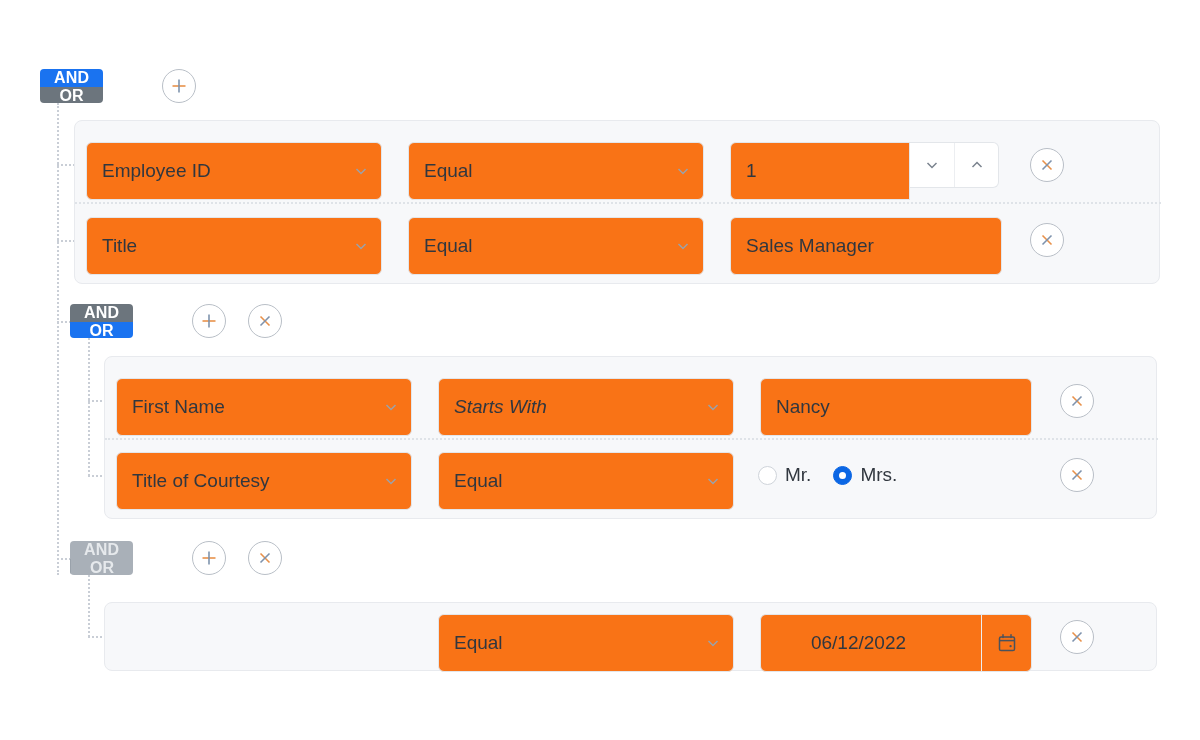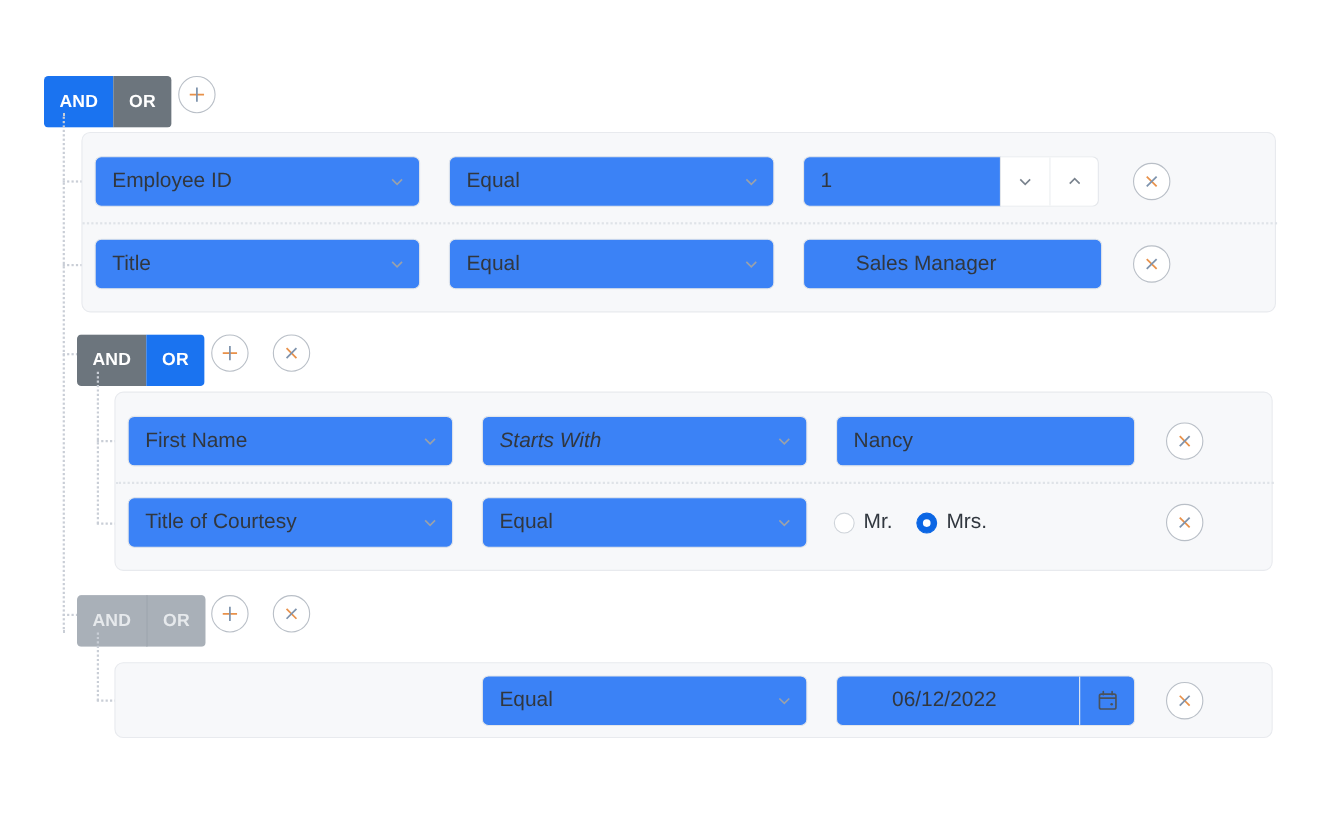--- a/index.html
+++ b/index.html
@@ -28,27 +28,28 @@
   .stub {
     position: absolute;
     border-top: 2px dotted #c9ced6;
     height: 0;
   }
 
   
   .andor {
     position: absolute;
     display: flex;
-    height: 47px;
+    height: 34px;
     border-radius: 4px;
     overflow: hidden;
     font-size: 16px;
     font-weight: 600;
     letter-spacing: .2px;
     user-select: none;
+    flex-direction: column;
   }
   .andor .seg {
     display: flex; align-items: center; justify-content: center;
     padding: 0 14px;
     min-width: 52px;
     height: 100%;
     cursor: pointer;
   }
   .seg.on  { background: #1a73f0; color: #ffffff; }
   .seg.off { background: #6c757d; color: #ffffff; }
@@ -76,22 +77,22 @@
   }
   .rule-sep {
     position: absolute;
     border-top: 2px dotted #dfe3e8;
     height: 0;
   }
 
   
   .field {
     position: absolute;
-    height: 46px;
-    background: #3b82f6;
+    height: 58px;
+    background: #f97316;
     border: 1px solid #e3e6ea;
     border-radius: 6px;
     display: flex;
     align-items: center;
     font-size: 19px;
     color: #31373f;
     gap: 40px;
   }
   .field .txt {
     padding-left: 15px;
@@ -242,21 +243,21 @@
     </span>
   </div>
   <div class="field sel" style="left:408px; top:217px; width:296px;">
     <span class="txt">Equal</span>
     <span class="chev">
       <svg width="16" height="16" viewBox="0 0 16 16">
           <polyline points="3.5,6 8,10.5 12.5,6" fill="none" stroke="#9aa1aa" stroke-width="1.5"></polyline>
         </svg>
     </span>
   </div>
-  <div class="field inp" style="left:730px; top:217px; width:272px;padding-left:32px;">
+  <div class="field inp" style="left:730px; top:217px; width:272px;">
     <span class="txt">Sales Manager</span>
   </div>
   <div class="circ-btn" style="left:1030px; top:223px;">
     <svg width="20" height="20" viewBox="0 0 20 20">
       <line x1="5.5" y1="5.5" x2="14.5" y2="14.5" stroke="#e8914a" stroke-width="1.6"></line>
       <line x1="14.5" y1="5.5" x2="5.5" y2="14.5" stroke="#7e93ad" stroke-width="1.6"></line>
     </svg>
   </div>
 
   <div class="andor" id="g1-andor" style="left:70px; top:304px;">

